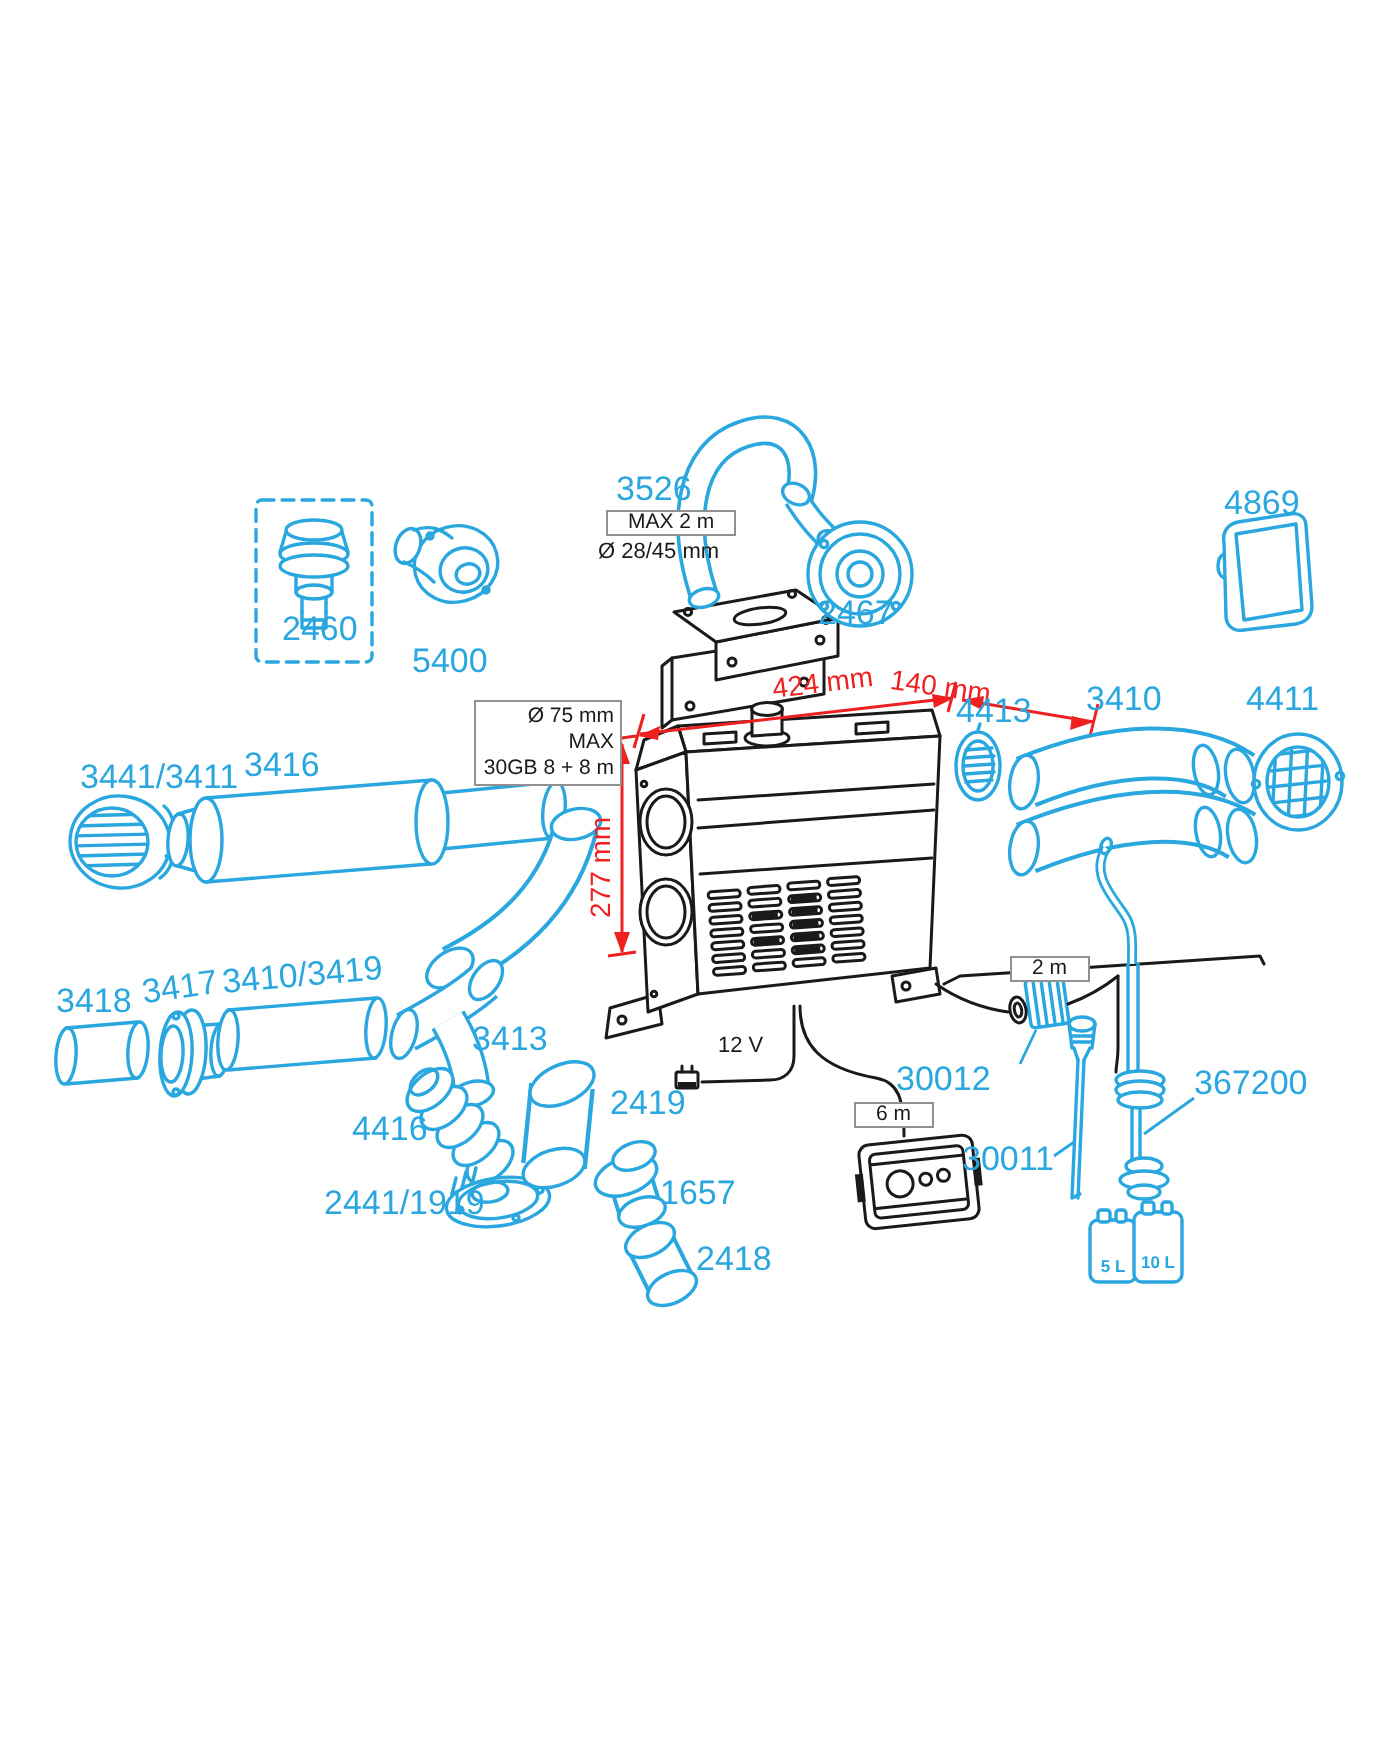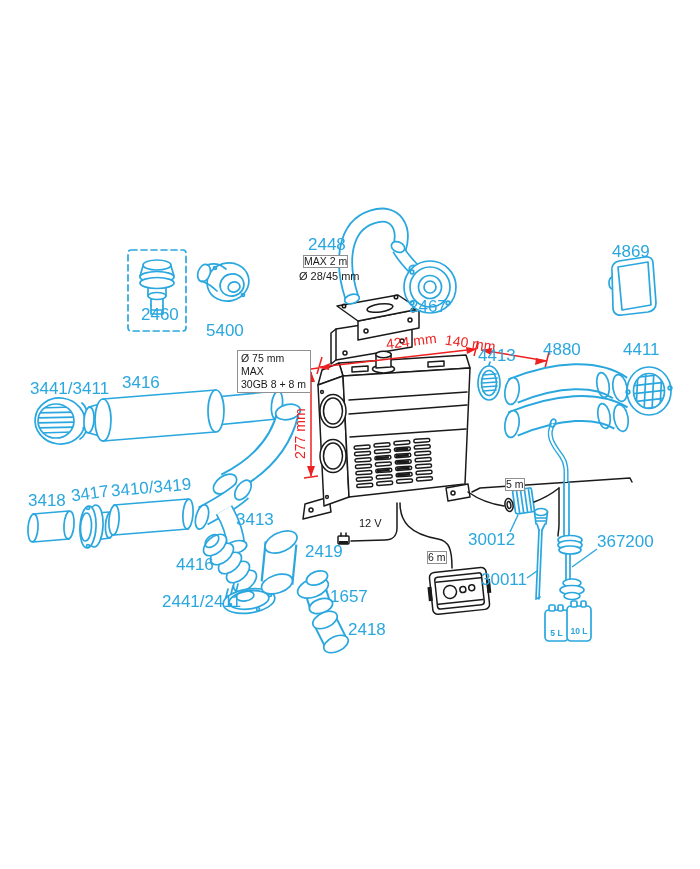--- a/index.html
+++ b/index.html
@@ -3,24 +3,24 @@
 <meta charset="utf-8">
 <style>
   html,body{margin:0;padding:0;background:#fff}
   .stage{position:relative;width:700px;height:869px;background:#fff;overflow:hidden;
          font-family:"Liberation Sans",sans-serif}
   .stage svg{position:absolute;left:0;top:0}
   .lbl{position:absolute;white-space:nowrap;line-height:1.05;z-index:3}
   .cy{color:#2aa7de;font-size:17px}
   .blk{color:#1a1a1a}
   .red{color:#ee2020;font-size:14px}
-  .boxed{border:1px solid #909090;background:#fff;padding:0 0;font-size:10.5px;color:#1a1a1a}
+  .boxed{border:1px solid #909090;background:#fff;padding:0 10px;font-size:10.5px;color:#1a1a1a}
   .note{font-size:11px;color:#1a1a1a}
   .spec{position:absolute;z-index:3;border:1px solid #909090;background:#fff;font-size:10.5px;
-        color:#1a1a1a;text-align:left;padding:1px 3px;line-height:1.25}
+        color:#1a1a1a;text-align:right;padding:1px 3px;line-height:1.25}
   .c{fill:none;stroke:#2aa7de;stroke-width:1.7;stroke-linecap:round;stroke-linejoin:round}
   .cw{fill:#fff;stroke:#2aa7de;stroke-width:1.7;stroke-linejoin:round}
   .k{fill:none;stroke:#1a1a1a;stroke-width:1.5;stroke-linecap:round;stroke-linejoin:round}
   .kw{fill:#fff;stroke:#1a1a1a;stroke-width:1.5;stroke-linejoin:round}
   .kf{fill:#1a1a1a;stroke:none}
   .r{fill:none;stroke:#ee2020;stroke-width:1.5}
   .rf{fill:#ee2020;stroke:none}
   .ldr{fill:none;stroke:#2aa7de;stroke-width:1.4}
   .cantext{font-family:"Liberation Sans",sans-serif;font-weight:bold;font-size:8.5px;
            fill:#2aa7de;text-anchor:middle}
@@ -377,56 +377,56 @@
     <rect x="487" y="582" width="4" height="14" class="kf"></rect>
   </g>
 
   <g>
     <path class="ldr" d="M510,532 L518,515"></path>
     <path class="ldr" d="M527,578 L537,571"></path>
     <path class="ldr" d="M597,549 L572,567"></path>
   </g>
 </svg>
 
-<span class="lbl cy" style="left:308px;top:236px">2448</span>
+<span class="lbl cy" style="left:308px;top:236px">3526</span>
 <span class="lbl boxed" style="left:303px;top:255px">MAX 2 m</span>
 <span class="lbl note" style="left:299px;top:271px">Ø 28/45 mm</span>
 <span class="lbl cy" style="left:409px;top:298px">2467</span>
 <span class="lbl cy" style="left:612px;top:243px">4869</span>
 <span class="lbl cy" style="left:141px;top:306px">2460</span>
 <span class="lbl cy" style="left:206px;top:322px">5400</span>
 
 <div class="spec" style="left:237px;top:350px;width:66px">
   <div>Ø 75 mm MAX</div>
   <div>30GB 8 + 8 m</div>
 </div>
 
 <span class="lbl red" style="left:386px;top:334px;transform:rotate(-7deg)">424 mm</span>
 <span class="lbl red" style="left:445px;top:336px;transform:rotate(8deg)">140 mm</span>
 <span class="lbl red" style="left:293px;top:459px;transform:rotate(-90deg);transform-origin:0 0">277 mm</span>
 
 <span class="lbl cy" style="left:478px;top:347px">4413</span>
-<span class="lbl cy" style="left:543px;top:341px">4880</span>
+<span class="lbl cy" style="left:543px;top:341px">3410</span>
 <span class="lbl cy" style="left:623px;top:341px">4411</span>
 
-<span class="lbl cy" style="left:30px;top:380px">3441/3411</span>
+<span class="lbl cy" style="left:40px;top:380px">3441/3411</span>
 <span class="lbl cy" style="left:122px;top:374px">3416</span>
 
 <span class="lbl cy" style="left:28px;top:492px">3418</span>
 <span class="lbl cy" style="left:71px;top:485px;transform:rotate(-8deg)">3417</span>
 <span class="lbl cy" style="left:111px;top:479px;transform:rotate(-5deg)">3410/3419</span>
 <span class="lbl cy" style="left:236px;top:511px">3413</span>
 <span class="lbl cy" style="left:176px;top:556px">4416</span>
-<span class="lbl cy" style="left:162px;top:593px">2441/2411</span>
+<span class="lbl cy" style="left:162px;top:593px">2441/1919</span>
 
 <span class="lbl cy" style="left:305px;top:543px">2419</span>
 <span class="lbl cy" style="left:330px;top:588px">1657</span>
 <span class="lbl cy" style="left:348px;top:621px">2418</span>
 
 <span class="lbl blk" style="left:359px;top:518px;font-size:11px">12 V</span>
 <span class="lbl boxed" style="left:427px;top:551px">6 m</span>
-<span class="lbl boxed" style="left:505px;top:478px">5 m</span>
-
-<span class="lbl cy" style="left:468px;top:531px">30012</span>
+<span class="lbl boxed" style="left:505px;top:478px">2 m</span>
+
+<span class="lbl cy" style="left:448px;top:531px">30012</span>
 <span class="lbl cy" style="left:481px;top:571px">30011</span>
 <span class="lbl cy" style="left:597px;top:533px">367200</span>
 
 </div>
 
 </body></html>

